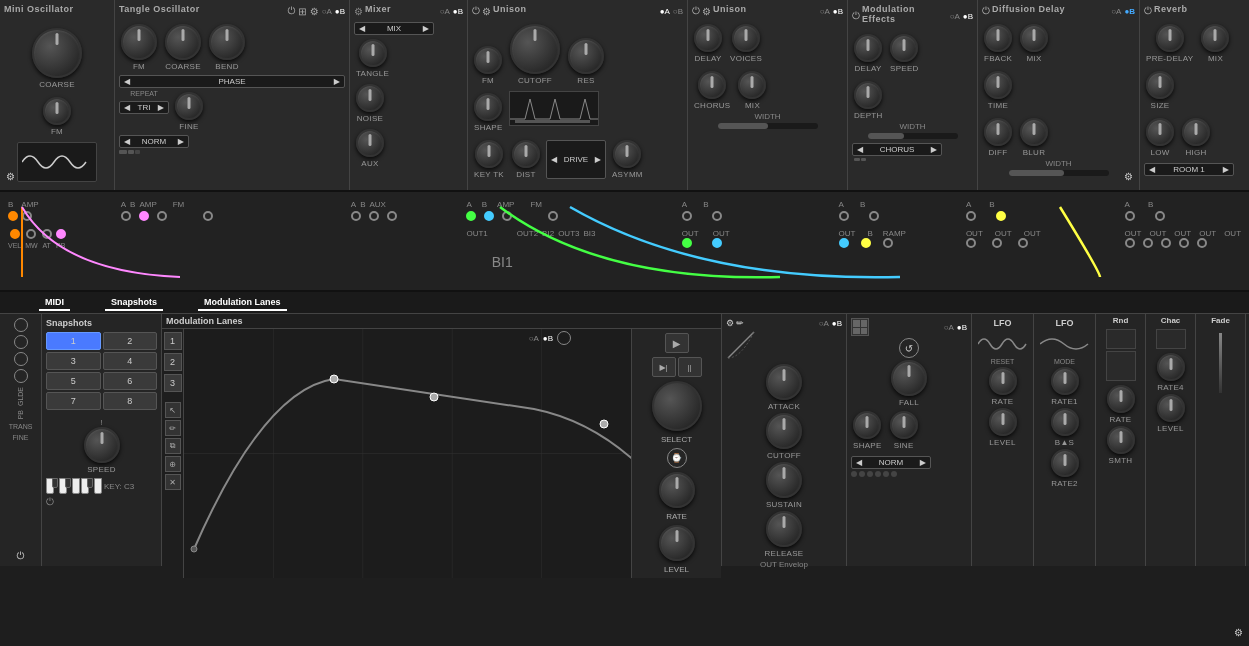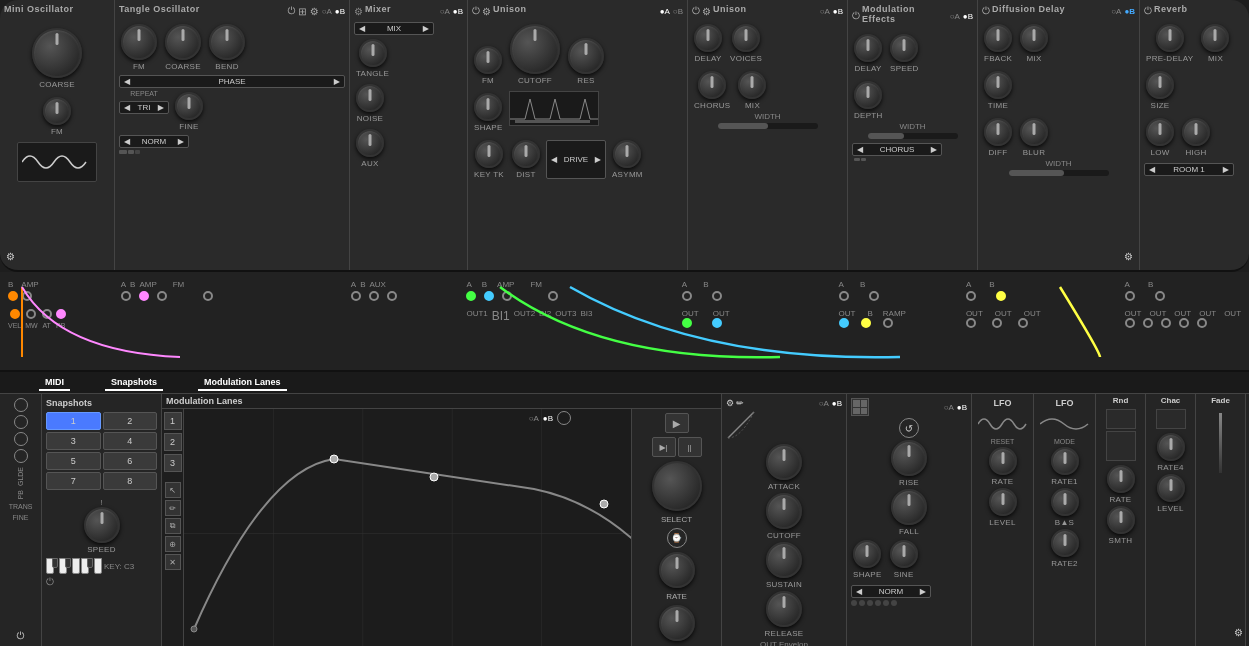--- a/index.html
+++ b/index.html
@@ -241,21 +241,21 @@
       border: 2px solid #333;
       position: relative;
       box-shadow: 0 2px 4px rgba(0,0,0,0.8);
     }
   </style>
 </head>
 <body>
 
 <div style="width:1249px; height:646px; background:#1e1e1e; overflow:hidden; position:relative;">
 
-  <div class="top-section" style="display:flex; height:272px;border-radius:18px;">
+  <div class="top-section" style="display:flex; height:192px;">
 
     <div class="module mini-osc" style="width:115px;">
       <div class="module-header">
         <span class="module-title">Mini Oscillator</span>
       </div>
       <div style="display:flex; flex-direction:column; align-items:center; padding:4px 0;">
         <div style="display:flex; gap:8px; margin-bottom:4px;">
           <div class="knob-container">
             <div class="knob knob-large"></div>
             <div class="knob-label">COARSE</div>
@@ -695,21 +695,21 @@
         </div>
         <div style="display:flex; gap:8px;">
           <div class="route-dot green"></div>
           <div class="route-dot cyan"></div>
           <div class="route-dot" style="border-color:#888;"></div>
           <div style="width:20px;"></div>
           <div class="route-dot" style="border-color:#888;"></div>
         </div>
         <div style="display:flex; gap:4px; margin-top:8px;">
           <span style="font-size:8px; color:#888;">OUT1</span>
-          <span style="font-size:12px; color:#888;">BI1</span>
+          <span style="font-size:14px; color:#888;margin-top:25px;">BI1</span>
           <span style="font-size:8px; color:#888;">OUT2</span>
           <span style="font-size:8px; color:#888;">BI2</span>
           <span style="font-size:8px; color:#888;">OUT3</span>
           <span style="font-size:8px; color:#888;">BI3</span>
         </div>
       </div>
 
       <div style="display:flex; flex-direction:column; width:160px; padding:2px 4px;">
         <div style="display:flex; gap:4px; margin-bottom:2px;">
           <span style="font-size:8px; color:#888;">A</span>
@@ -983,24 +983,20 @@
           </div>
         </div>
         <div class="ab-toggle">
           <span style="font-size:8px;">○A</span>
           <span class="ab-active" style="font-size:8px;">●B</span>
         </div>
       </div>
 
       <div style="width:20px; height:20px; border-radius:50%; border:1.5px solid #888; margin:2px auto; display:flex; align-items:center; justify-content:center; cursor:pointer;">↺</div>
 
-      <div class="knob-container">
-        <div class="knob"></div>
-        <div class="knob-label">RISE</div>
-      </div>
 
       <div class="knob-container">
         <div class="knob"></div>
         <div class="knob-label">FALL</div>
       </div>
 
       <div style="display:flex; gap:4px; align-items:flex-end;">
         <div class="knob-container">
           <div class="knob knob-small"></div>
           <div class="knob-label">SHAPE</div>

